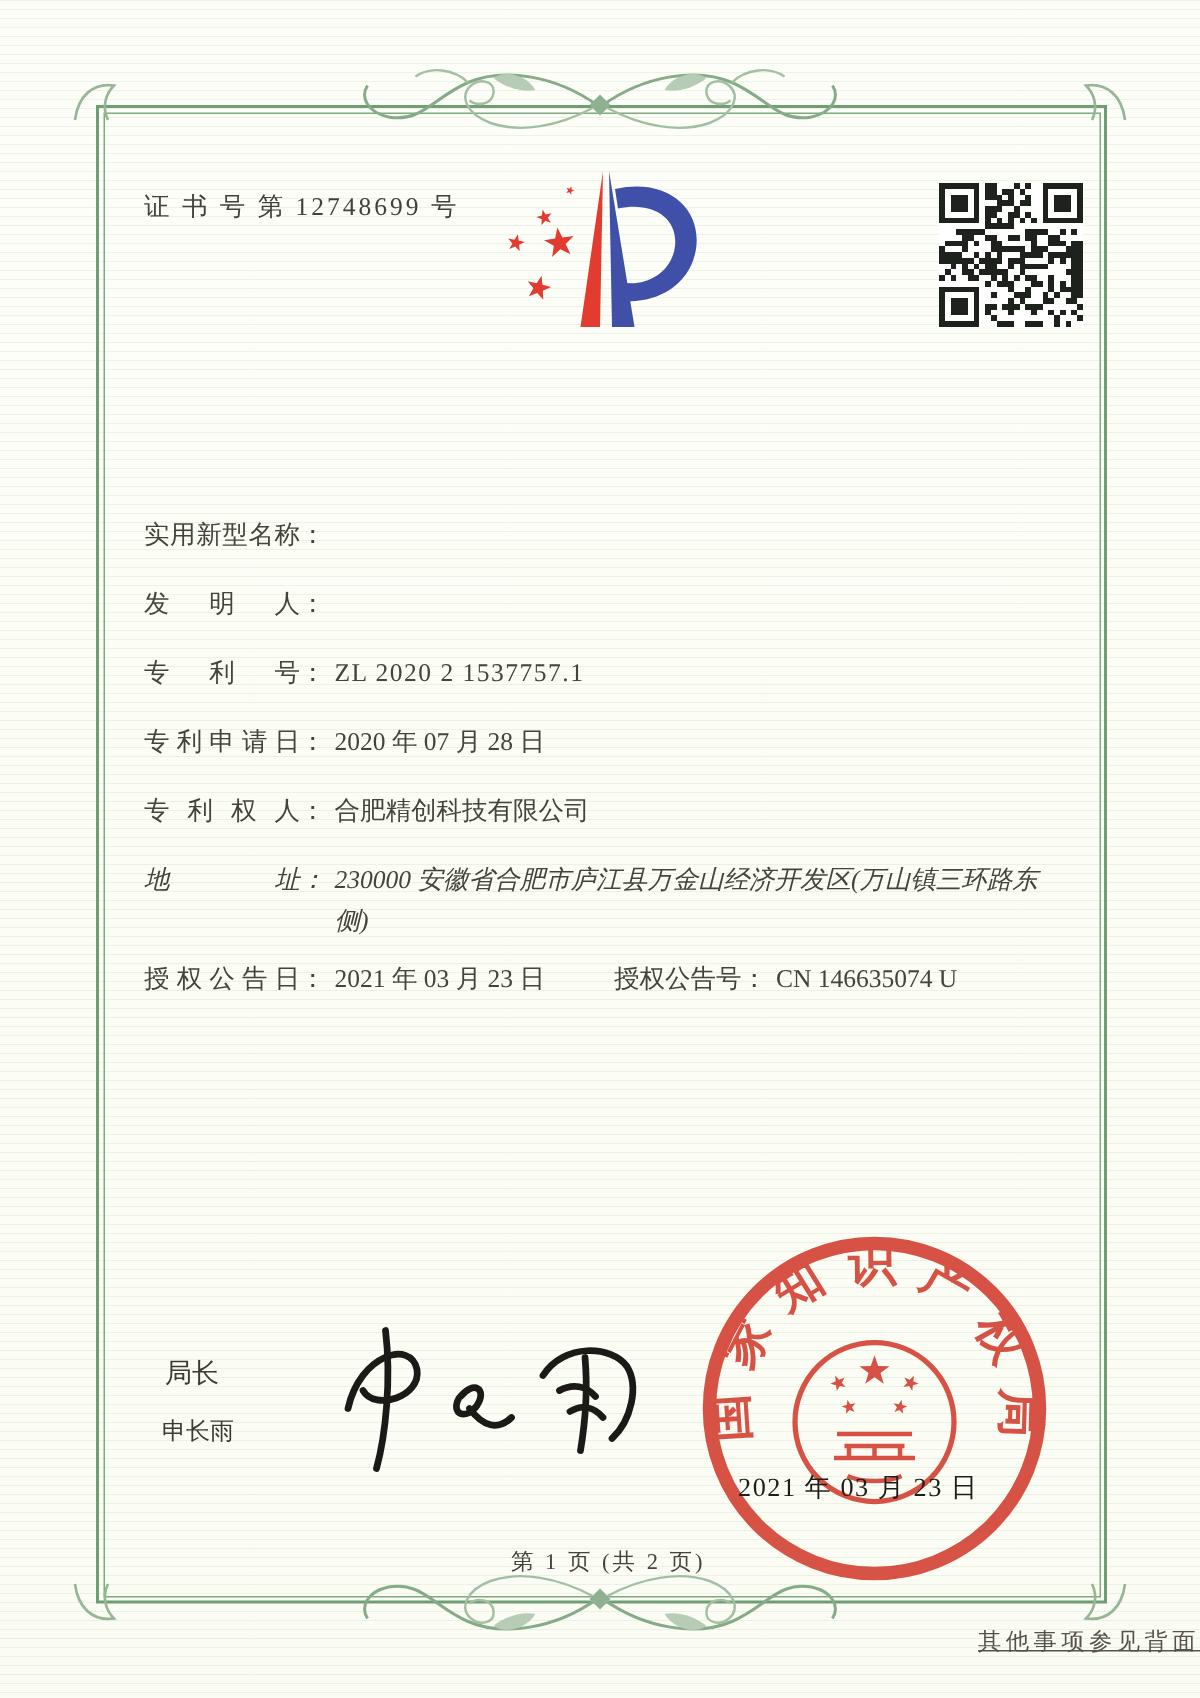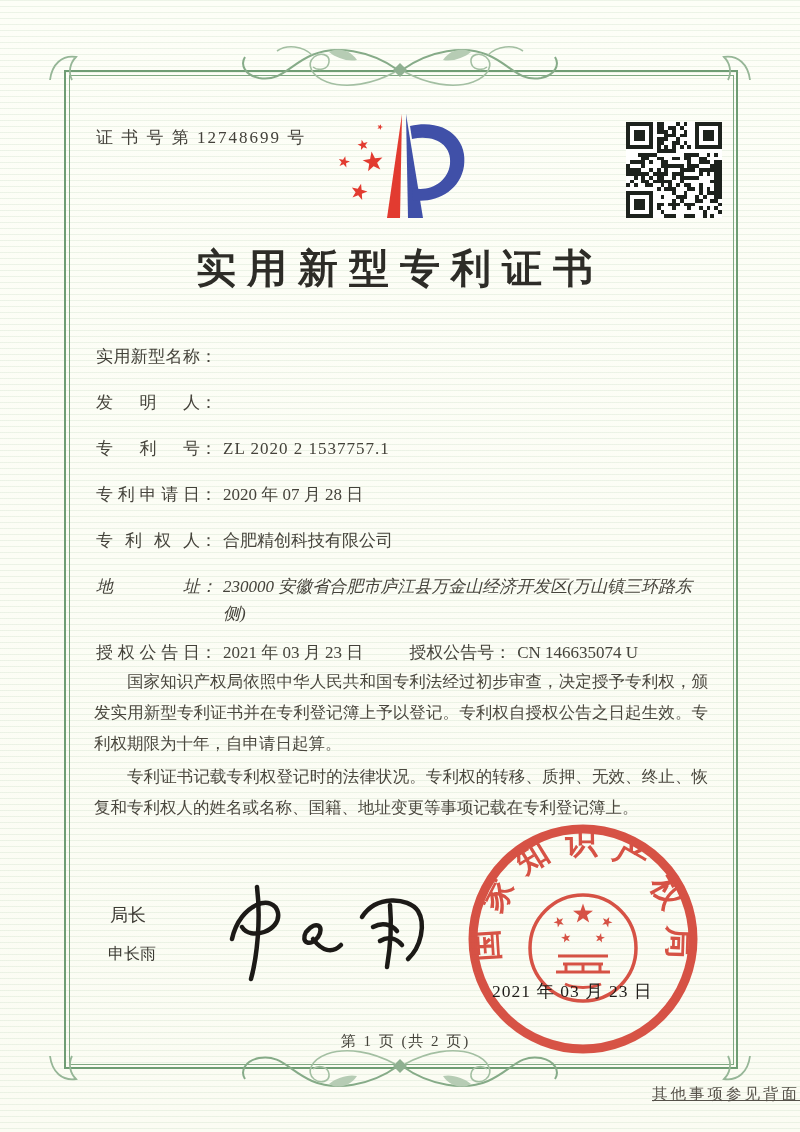--- a/index.html
+++ b/index.html
@@ -374,21 +374,20 @@
       <rect x="1" y="1" width="5" height="5" fill="#ffffff"></rect>
       <rect x="2" y="2" width="3" height="3" fill="#1d221d"></rect>
       <rect x="18" y="0" width="7" height="7" fill="#1d221d"></rect>
       <rect x="19" y="1" width="5" height="5" fill="#ffffff"></rect>
       <rect x="20" y="2" width="3" height="3" fill="#1d221d"></rect>
       <rect x="0" y="18" width="7" height="7" fill="#1d221d"></rect>
       <rect x="1" y="19" width="5" height="5" fill="#ffffff"></rect>
       <rect x="2" y="20" width="3" height="3" fill="#1d221d"></rect>
     </svg>
 
-  <div class="title">实用新型专利证书</div>
 
   <div class="fields">
     <div class="field-row">
       <span class="f-label">实用新型名称</span>
       <span class="f-colon">：</span>
     </div>
     <div class="field-row">
       <span class="f-label">发明人</span>
       <span class="f-colon">：</span>
     </div>
@@ -415,24 +414,20 @@
     <div class="field-row">
       <span class="f-label">授权公告日</span>
       <span class="f-colon">：</span>
       <span>2021 年 03 月 23 日</span>
       <span class="f-label2">授权公告号</span>
       <span class="f-colon">：</span>
       <span class="num">CN 146635074 U</span>
     </div>
   </div>
 
-  <div class="paras">
-    <p>国家知识产权局依照中华人民共和国专利法经过初步审查，决定授予专利权，颁发实用新型专利证书并在专利登记簿上予以登记。专利权自授权公告之日起生效。专利权期限为十年，自申请日起算。</p>
-    <p>专利证书记载专利权登记时的法律状况。专利权的转移、质押、无效、终止、恢复和专利权人的姓名或名称、国籍、地址变更等事项记载在专利登记簿上。</p>
-  </div>
 
   <div class="sig-title">局长</div>
   <div class="sig-name">申长雨</div>
   <svg class="signature" viewBox="0 0 230 120">
     <g fill="none" stroke="#1c1a17" stroke-width="4.5" stroke-linecap="round">
       <path d="M22,64 C30,28 64,18 68,38 C71,56 40,66 32,52"></path>
       <path d="M47,12 C51,45 47,82 41,104"></path>
       <path d="M97,56 C106,45 115,51 108,62 C101,72 90,68 96,57"></path>
       <path d="M103,64 C112,76 122,79 131,70"></path>
       <path d="M152,42 C166,20 198,22 208,36 C216,49 211,72 198,84"></path>

